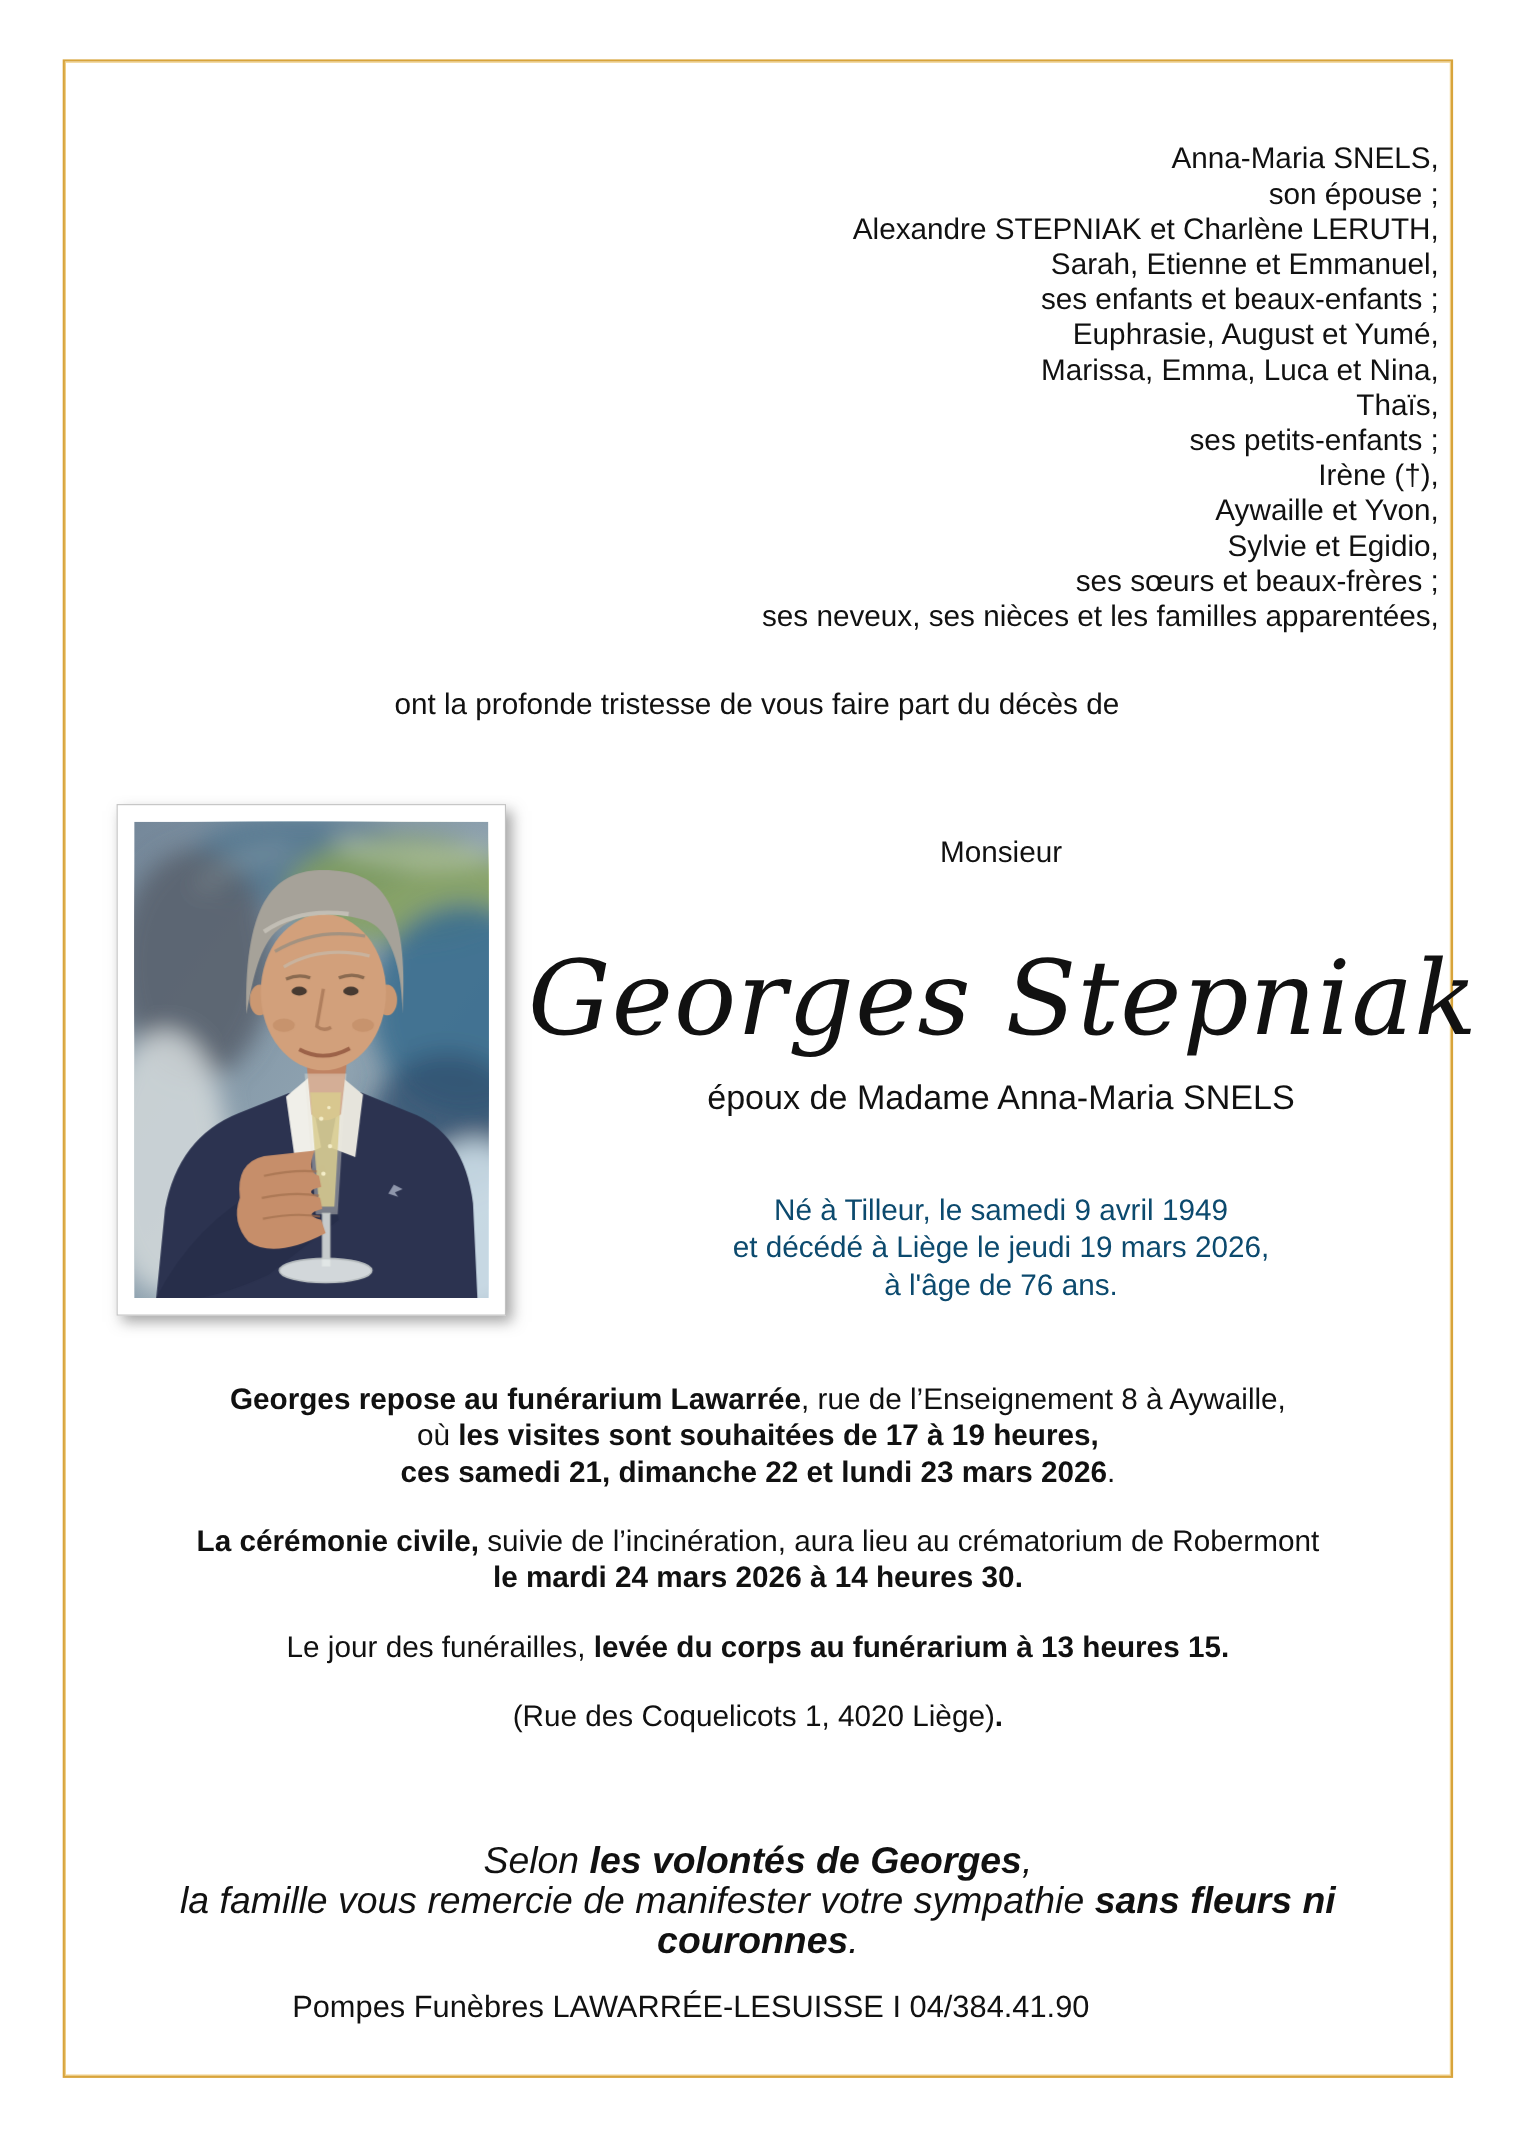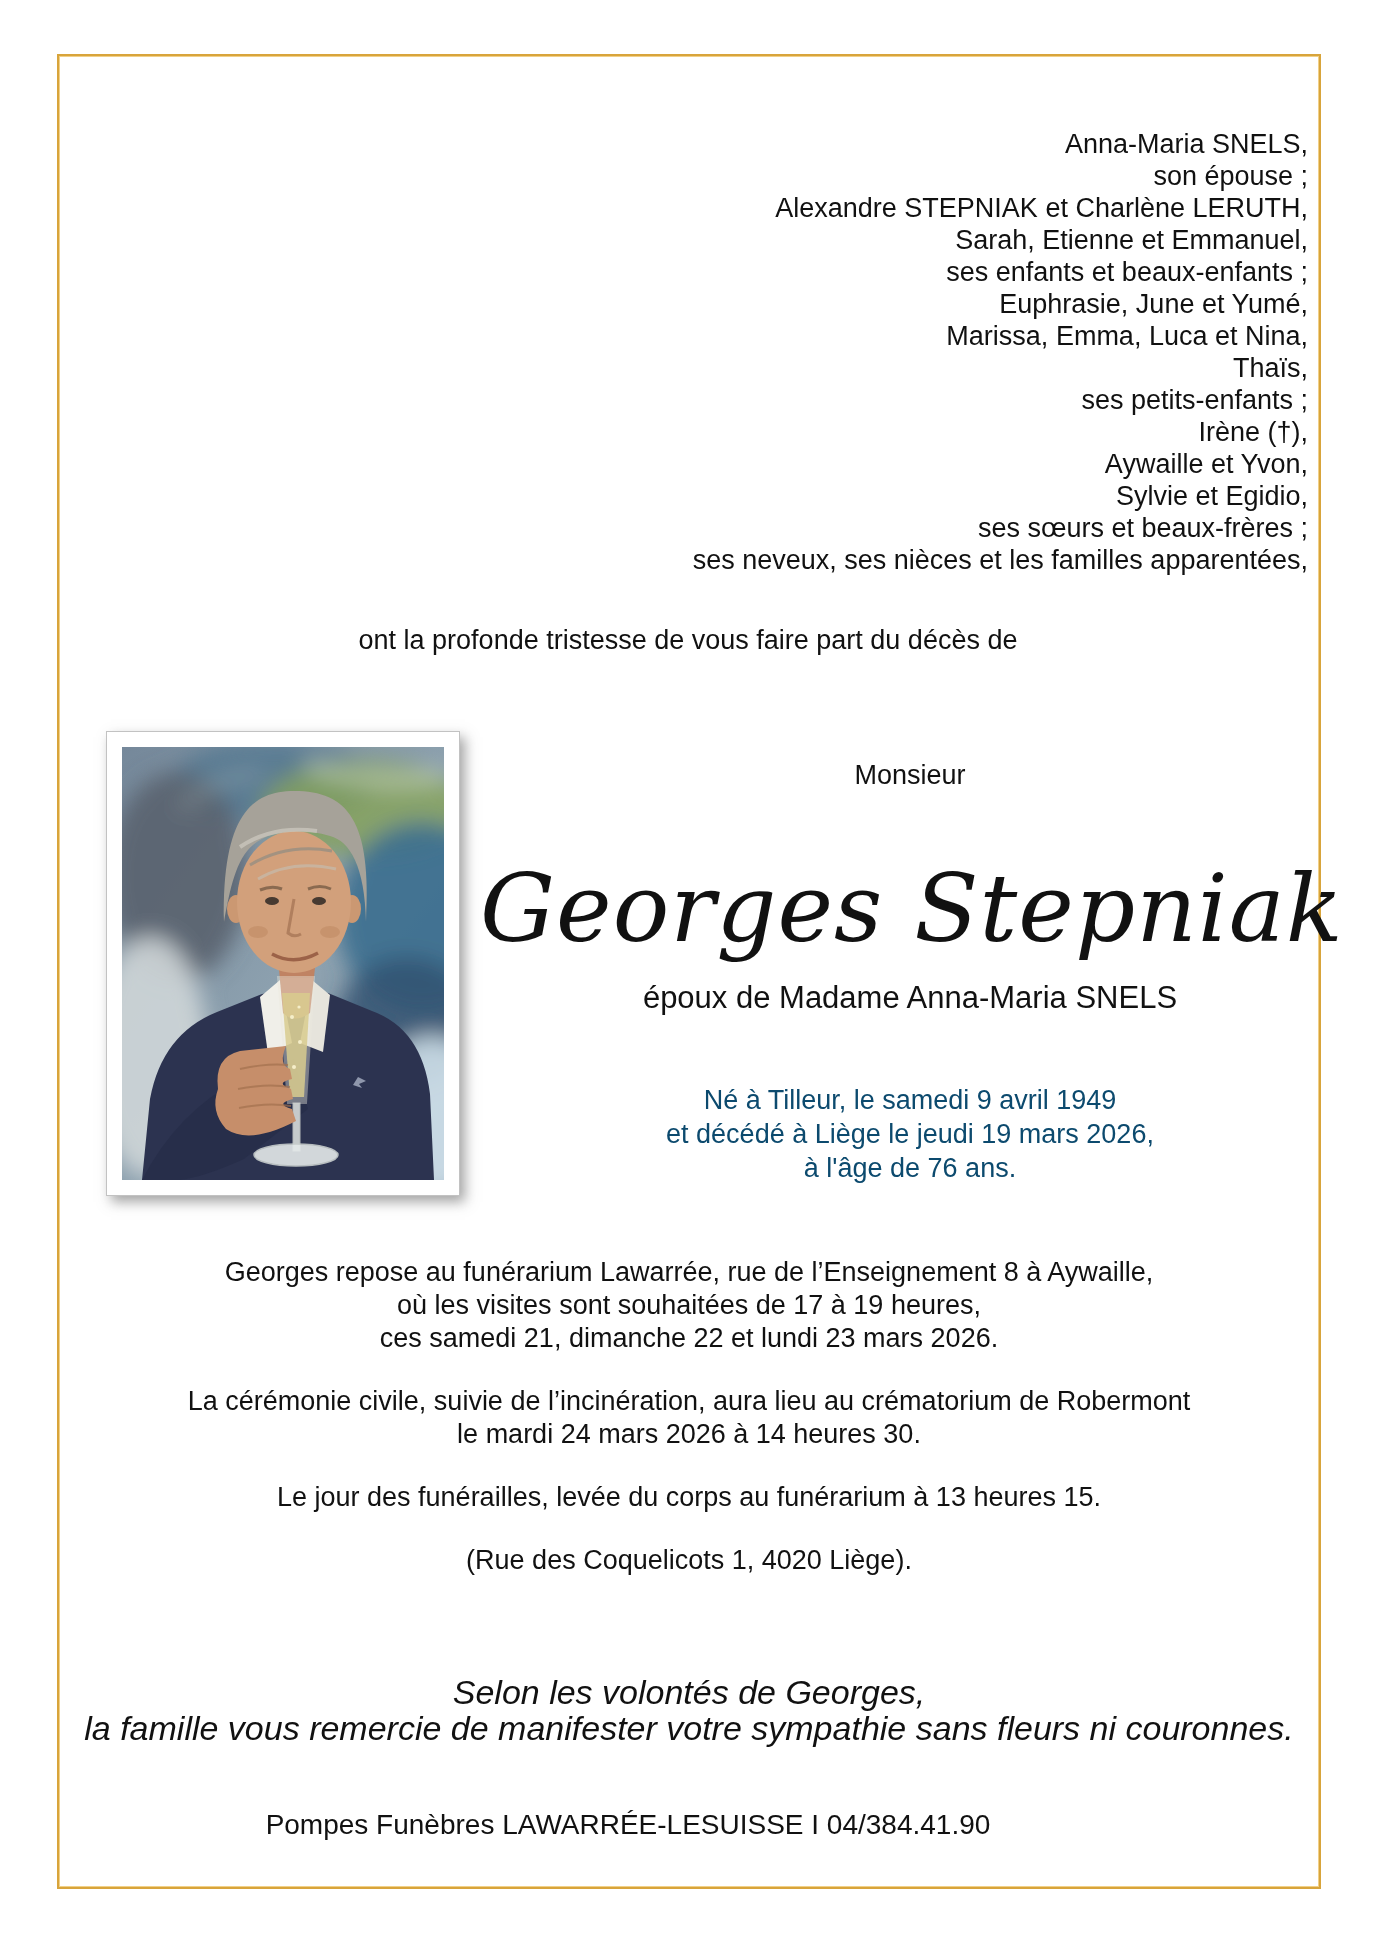--- a/index.html
+++ b/index.html
@@ -43,42 +43,42 @@
     font-size:94px;letter-spacing:1px;white-space:nowrap;
   }
   .epoux{margin-top:14px;font-size:31px;line-height:40px;}
   .vitals{margin-top:65px;font-size:27px;line-height:34px;color:#0c4a6e;}
   
   .details{
     position:absolute;left:80px;top:1256px;width:1218px;
     text-align:center;font-size:27px;line-height:33px;
   }
   .details p.mb{margin-bottom:30px;}
-  .b{font-weight:normal;}
+  .b{font-weight:bold;}
   .wishes{
     position:absolute;left:80px;top:1655px;width:1218px;
     text-align:center;font-size:34px;line-height:36px;font-style:italic;margin-top:19px;
   }
   .footer-line{
     position:absolute;left:57px;top:1808px;width:1142px;
     text-align:center;font-size:28px;line-height:34px;
   }
 </style>
 </head>
 <body>
 
 <div class="frame"></div>
 
 <div class="family">
   <p class="l">Anna-Maria SNELS,</p>
   <p class="r">son épouse ;</p>
   <p class="l">Alexandre STEPNIAK et Charlène LERUTH,</p>
   <p class="l">Sarah, Etienne et Emmanuel,</p>
   <p class="r">ses enfants et beaux-enfants ;</p>
-  <p class="l">Euphrasie, June et Yumé,</p>
+  <p class="l">Euphrasie, August et Yumé,</p>
   <p class="l">Marissa, Emma, Luca et Nina,</p>
   <p class="l">Thaïs,</p>
   <p class="r">ses petits-enfants ;</p>
   <p class="l">Irène (†),</p>
   <p class="l">Aywaille et Yvon,</p>
   <p class="l">Sylvie et Egidio,</p>
   <p class="r">ses sœurs et beaux-frères ;</p>
   <p class="l">ses neveux, ses nièces et les familles apparentées,</p>
 </div>
 

